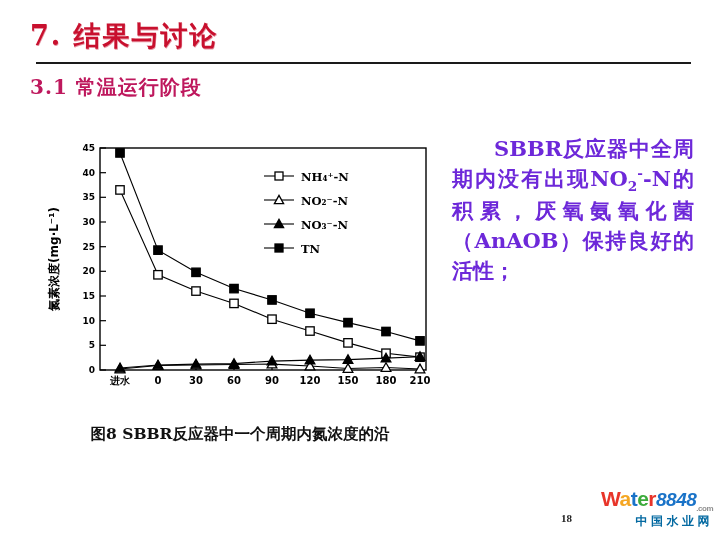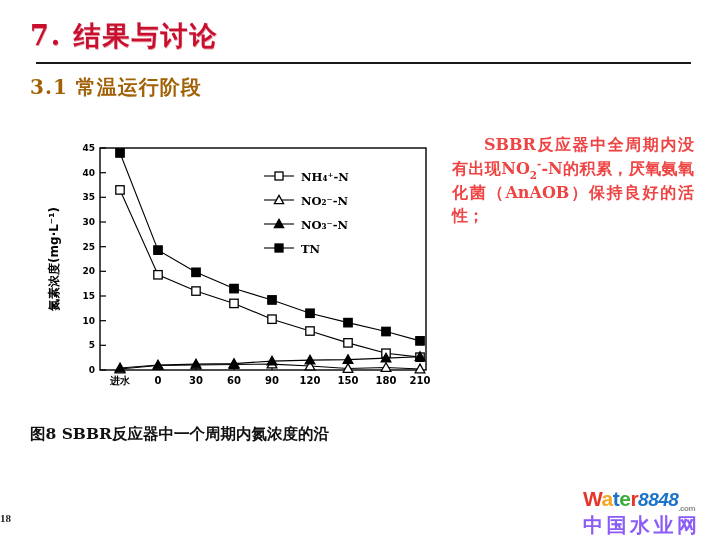--- a/index.html
+++ b/index.html
@@ -40,87 +40,88 @@
     width: 655px;
     height: 2px;
     background: #1a1a1a;
   }
   .title-sub {
     position: absolute;
     left: 30px;
     top: 74px;
     font-size: 20px;
     font-weight: bold;
-    color: #a16207;
+    color: #be185d;
     letter-spacing: 1px;
     font-family: "DejaVu Serif", "Liberation Serif", serif;
     white-space: nowrap;
   }
 
   
   .chart-block {
     position: absolute;
     left: 36px;
     top: 132px;
     width: 410px;
     height: 260px;
   }
   .chart-svg { display: block; }
 
   .figure-caption {
     position: absolute;
     left: 30px;
     top: 424px;
     width: 420px;
+    text-align: center;
     font-size: 15.5px;
     font-weight: bold;
     color: #111111;
     line-height: 1.35;
     font-family: "DejaVu Serif", "Liberation Serif", serif;
   }
 
   
   .text-panel {
     position: absolute;
     left: 452px;
     top: 134px;
     width: 242px;
-    font-size: 16px;
+    font-size: 21px;
     font-weight: bold;
     line-height: 1.42;
-    color: #ef4444;
+    color: #6d28d9;
     font-family: "DejaVu Serif", "Liberation Serif", serif;
     text-align: justify;
   }
   .text-panel p {
     margin: 0 0 2px 0;
     text-indent: 2em;
   }
   .text-panel sub, .text-panel sup {
     font-size: 0.65em;
   }
 
   
   .page-number {
     position: absolute;
     left: 0;
     top: 512px;
     width: 572px;
-    text-align: left;
+    text-align: right;
     font-size: 11px;
     font-weight: bold;
     color: #222222;
     font-family: "Liberation Serif", serif;
   }
   .logo {
     position: absolute;
     left: 583px;
     top: 488px;
     width: 130px;
-    text-align: left;
+    text-align: right;
   }
   .logo-word {
     font-size: 21px;
     font-weight: bold;
     font-family: "Liberation Sans", sans-serif;
     letter-spacing: -0.5px;
     line-height: 1;
     white-space: nowrap;
   }
   .logo-word .l1 { color: #e8352a; }
@@ -136,23 +137,23 @@
   }
   .logo-dotcom {
     color: #8f8f8f;
     font-size: 8px;
     font-style: normal;
     font-weight: bold;
     vertical-align: sub;
   }
   .logo-cn {
     margin-top: 2px;
-    font-size: 20px;
-    font-weight: bold;
-    color: #8b5cf6;
+    font-size: 12px;
+    font-weight: bold;
+    color: #0369a1;
     letter-spacing: 3.5px;
     font-family: "DejaVu Sans", "Liberation Sans", sans-serif;
     line-height: 1;
     white-space: nowrap;
   }
 </style>
 </head>
 <body>
 
 <div class="slide">

